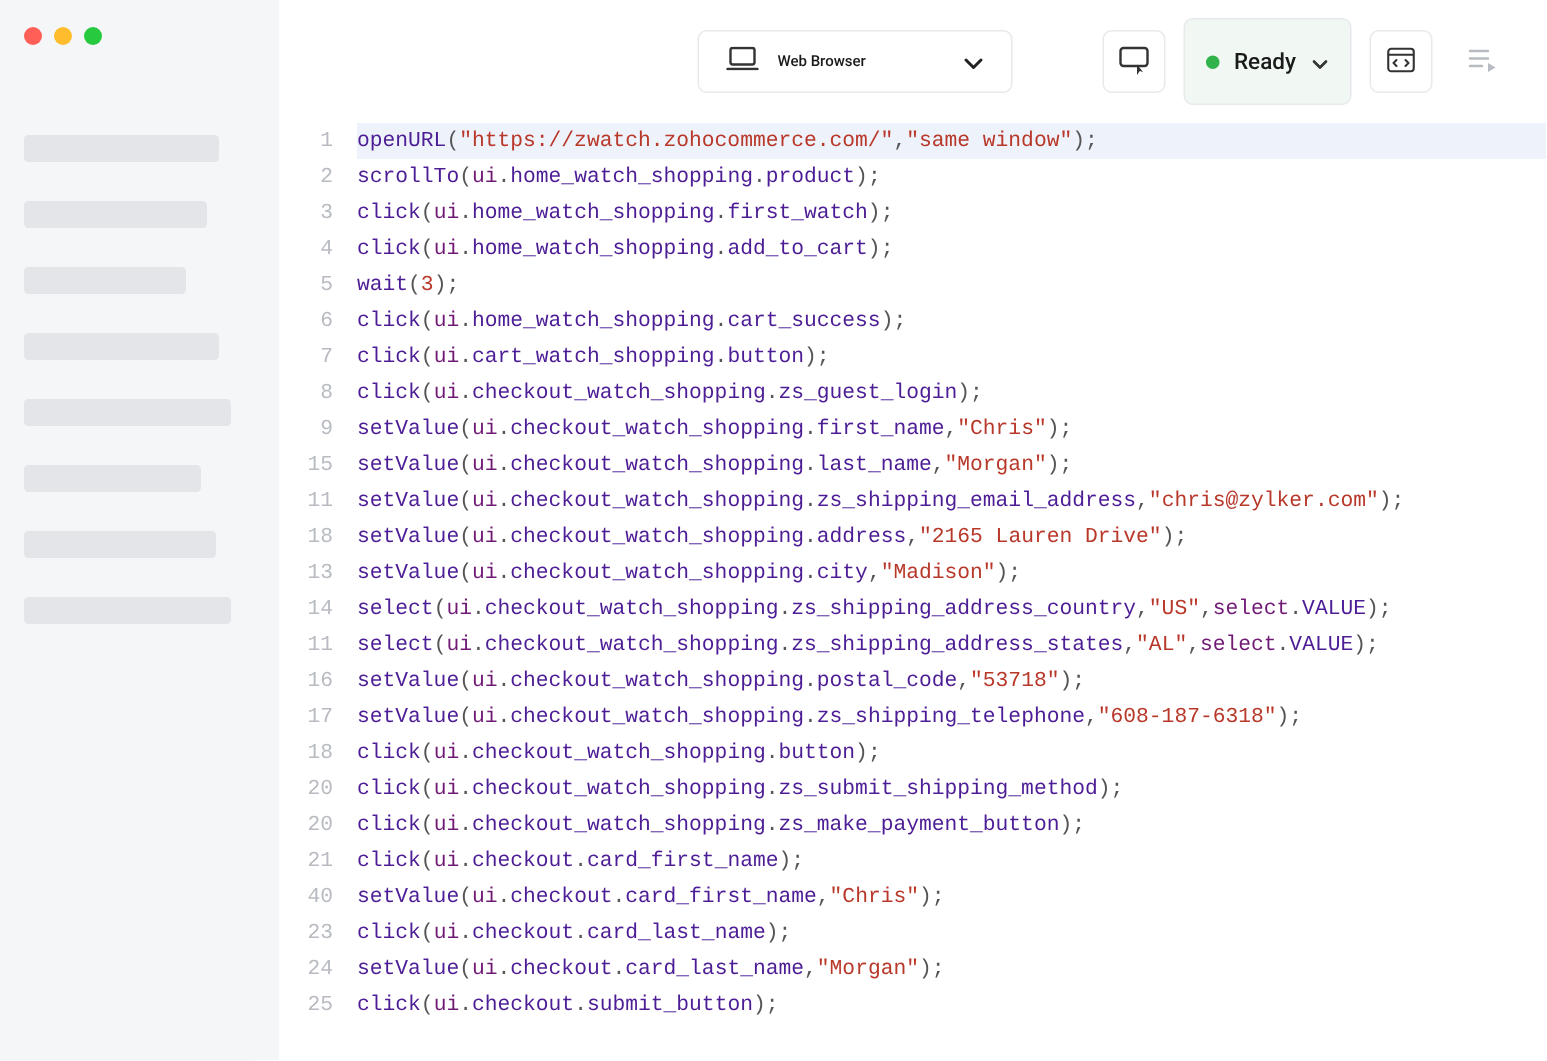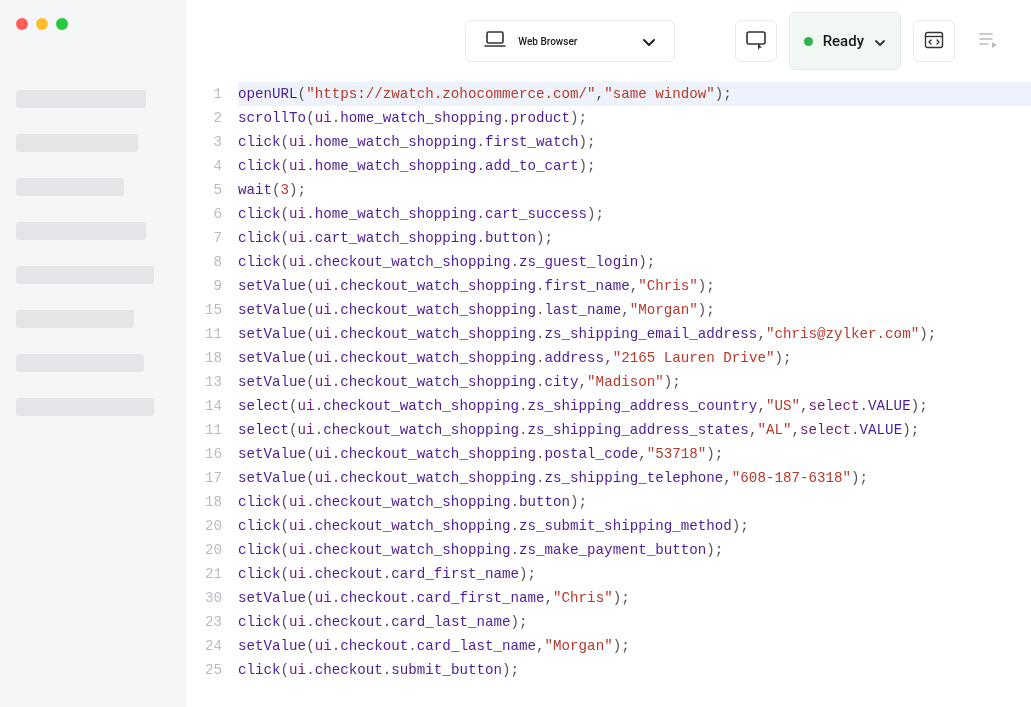--- a/index.html
+++ b/index.html
@@ -225,21 +225,21 @@
         <div class="gutter-line">18</div>
         <div class="gutter-line">13</div>
         <div class="gutter-line">14</div>
         <div class="gutter-line">11</div>
         <div class="gutter-line">16</div>
         <div class="gutter-line">17</div>
         <div class="gutter-line">18</div>
         <div class="gutter-line">20</div>
         <div class="gutter-line">20</div>
         <div class="gutter-line">21</div>
-        <div class="gutter-line">30</div>
+        <div class="gutter-line">40</div>
         <div class="gutter-line">23</div>
         <div class="gutter-line">24</div>
         <div class="gutter-line">25</div>
       </div>
     <div class="code" id="code"><div class="code-line hl-line"><span class="tk-fn">openURL</span><span class="tk-punc">(</span><span class="tk-str">"https://zwatch.zohocommerce.com/"</span><span class="tk-punc">,</span><span class="tk-str">"same window"</span><span class="tk-punc">);</span></div><div class="code-line"><span class="tk-fn">scrollTo</span><span class="tk-punc">(</span><span class="tk-ns">ui</span><span class="tk-punc">.</span><span class="tk-prop">home_watch_shopping</span><span class="tk-punc">.</span><span class="tk-prop">product</span><span class="tk-punc">);</span></div><div class="code-line"><span class="tk-fn">click</span><span class="tk-punc">(</span><span class="tk-ns">ui</span><span class="tk-punc">.</span><span class="tk-prop">home_watch_shopping</span><span class="tk-punc">.</span><span class="tk-prop">first_watch</span><span class="tk-punc">);</span></div><div class="code-line"><span class="tk-fn">click</span><span class="tk-punc">(</span><span class="tk-ns">ui</span><span class="tk-punc">.</span><span class="tk-prop">home_watch_shopping</span><span class="tk-punc">.</span><span class="tk-prop">add_to_cart</span><span class="tk-punc">);</span></div><div class="code-line"><span class="tk-fn">wait</span><span class="tk-punc">(</span><span class="tk-num">3</span><span class="tk-punc">);</span></div><div class="code-line"><span class="tk-fn">click</span><span class="tk-punc">(</span><span class="tk-ns">ui</span><span class="tk-punc">.</span><span class="tk-prop">home_watch_shopping</span><span class="tk-punc">.</span><span class="tk-prop">cart_success</span><span class="tk-punc">);</span></div><div class="code-line"><span class="tk-fn">click</span><span class="tk-punc">(</span><span class="tk-ns">ui</span><span class="tk-punc">.</span><span class="tk-prop">cart_watch_shopping</span><span class="tk-punc">.</span><span class="tk-prop">button</span><span class="tk-punc">);</span></div><div class="code-line"><span class="tk-fn">click</span><span class="tk-punc">(</span><span class="tk-ns">ui</span><span class="tk-punc">.</span><span class="tk-prop">checkout_watch_shopping</span><span class="tk-punc">.</span><span class="tk-prop">zs_guest_login</span><span class="tk-punc">);</span></div><div class="code-line"><span class="tk-fn">setValue</span><span class="tk-punc">(</span><span class="tk-ns">ui</span><span class="tk-punc">.</span><span class="tk-prop">checkout_watch_shopping</span><span class="tk-punc">.</span><span class="tk-prop">first_name</span><span class="tk-punc">,</span><span class="tk-str">"Chris"</span><span class="tk-punc">);</span></div><div class="code-line"><span class="tk-fn">setValue</span><span class="tk-punc">(</span><span class="tk-ns">ui</span><span class="tk-punc">.</span><span class="tk-prop">checkout_watch_shopping</span><span class="tk-punc">.</span><span class="tk-prop">last_name</span><span class="tk-punc">,</span><span class="tk-str">"Morgan"</span><span class="tk-punc">);</span></div><div class="code-line"><span class="tk-fn">setValue</span><span class="tk-punc">(</span><span class="tk-ns">ui</span><span class="tk-punc">.</span><span class="tk-prop">checkout_watch_shopping</span><span class="tk-punc">.</span><span class="tk-prop">zs_shipping_email_address</span><span class="tk-punc">,</span><span class="tk-str">"chris@zylker.com"</span><span class="tk-punc">);</span></div><div class="code-line"><span class="tk-fn">setValue</span><span class="tk-punc">(</span><span class="tk-ns">ui</span><span class="tk-punc">.</span><span class="tk-prop">checkout_watch_shopping</span><span class="tk-punc">.</span><span class="tk-prop">address</span><span class="tk-punc">,</span><span class="tk-str">"2165 Lauren Drive"</span><span class="tk-punc">);</span></div><div class="code-line"><span class="tk-fn">setValue</span><span class="tk-punc">(</span><span class="tk-ns">ui</span><span class="tk-punc">.</span><span class="tk-prop">checkout_watch_shopping</span><span class="tk-punc">.</span><span class="tk-prop">city</span><span class="tk-punc">,</span><span class="tk-str">"Madison"</span><span class="tk-punc">);</span></div><div class="code-line"><span class="tk-fn">select</span><span class="tk-punc">(</span><span class="tk-ns">ui</span><span class="tk-punc">.</span><span class="tk-prop">checkout_watch_shopping</span><span class="tk-punc">.</span><span class="tk-prop">zs_shipping_address_country</span><span class="tk-punc">,</span><span class="tk-str">"US"</span><span class="tk-punc">,</span><span class="tk-ns">select</span><span class="tk-punc">.</span><span class="tk-prop">VALUE</span><span class="tk-punc">);</span></div><div class="code-line"><span class="tk-fn">select</span><span class="tk-punc">(</span><span class="tk-ns">ui</span><span class="tk-punc">.</span><span class="tk-prop">checkout_watch_shopping</span><span class="tk-punc">.</span><span class="tk-prop">zs_shipping_address_states</span><span class="tk-punc">,</span><span class="tk-str">"AL"</span><span class="tk-punc">,</span><span class="tk-ns">select</span><span class="tk-punc">.</span><span class="tk-prop">VALUE</span><span class="tk-punc">);</span></div><div class="code-line"><span class="tk-fn">setValue</span><span class="tk-punc">(</span><span class="tk-ns">ui</span><span class="tk-punc">.</span><span class="tk-prop">checkout_watch_shopping</span><span class="tk-punc">.</span><span class="tk-prop">postal_code</span><span class="tk-punc">,</span><span class="tk-str">"53718"</span><span class="tk-punc">);</span></div><div class="code-line"><span class="tk-fn">setValue</span><span class="tk-punc">(</span><span class="tk-ns">ui</span><span class="tk-punc">.</span><span class="tk-prop">checkout_watch_shopping</span><span class="tk-punc">.</span><span class="tk-prop">zs_shipping_telephone</span><span class="tk-punc">,</span><span class="tk-str">"608-187-6318"</span><span class="tk-punc">);</span></div><div class="code-line"><span class="tk-fn">click</span><span class="tk-punc">(</span><span class="tk-ns">ui</span><span class="tk-punc">.</span><span class="tk-prop">checkout_watch_shopping</span><span class="tk-punc">.</span><span class="tk-prop">button</span><span class="tk-punc">);</span></div><div class="code-line"><span class="tk-fn">click</span><span class="tk-punc">(</span><span class="tk-ns">ui</span><span class="tk-punc">.</span><span class="tk-prop">checkout_watch_shopping</span><span class="tk-punc">.</span><span class="tk-prop">zs_submit_shipping_method</span><span class="tk-punc">);</span></div><div class="code-line"><span class="tk-fn">click</span><span class="tk-punc">(</span><span class="tk-ns">ui</span><span class="tk-punc">.</span><span class="tk-prop">checkout_watch_shopping</span><span class="tk-punc">.</span><span class="tk-prop">zs_make_payment_button</span><span class="tk-punc">);</span></div><div class="code-line"><span class="tk-fn">click</span><span class="tk-punc">(</span><span class="tk-ns">ui</span><span class="tk-punc">.</span><span class="tk-prop">checkout</span><span class="tk-punc">.</span><span class="tk-prop">card_first_name</span><span class="tk-punc">);</span></div><div class="code-line"><span class="tk-fn">setValue</span><span class="tk-punc">(</span><span class="tk-ns">ui</span><span class="tk-punc">.</span><span class="tk-prop">checkout</span><span class="tk-punc">.</span><span class="tk-prop">card_first_name</span><span class="tk-punc">,</span><span class="tk-str">"Chris"</span><span class="tk-punc">);</span></div><div class="code-line"><span class="tk-fn">click</span><span class="tk-punc">(</span><span class="tk-ns">ui</span><span class="tk-punc">.</span><span class="tk-prop">checkout</span><span class="tk-punc">.</span><span class="tk-prop">card_last_name</span><span class="tk-punc">);</span></div><div class="code-line"><span class="tk-fn">setValue</span><span class="tk-punc">(</span><span class="tk-ns">ui</span><span class="tk-punc">.</span><span class="tk-prop">checkout</span><span class="tk-punc">.</span><span class="tk-prop">card_last_name</span><span class="tk-punc">,</span><span class="tk-str">"Morgan"</span><span class="tk-punc">);</span></div><div class="code-line"><span class="tk-fn">click</span><span class="tk-punc">(</span><span class="tk-ns">ui</span><span class="tk-punc">.</span><span class="tk-prop">checkout</span><span class="tk-punc">.</span><span class="tk-prop">submit_button</span><span class="tk-punc">);</span></div></div>
   </div>
 
 </main>
 
 </body></html>

